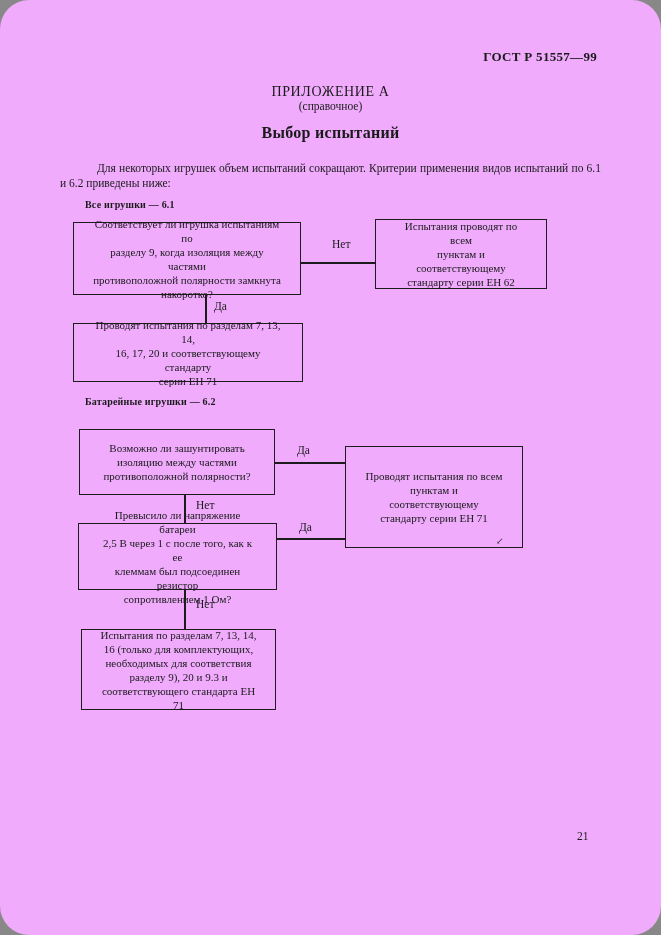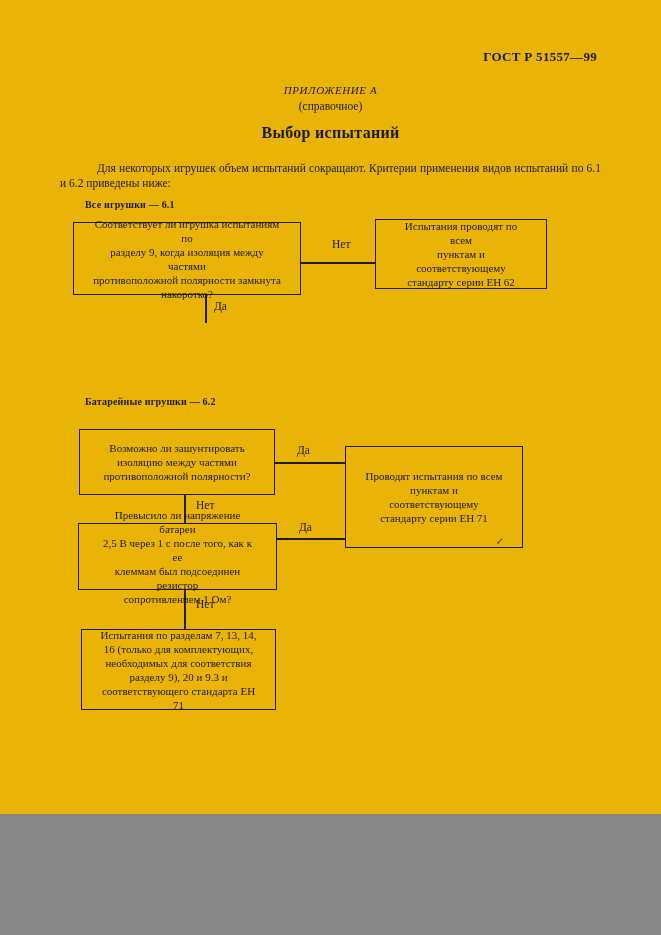--- a/index.html
+++ b/index.html
@@ -1,30 +1,31 @@
 <!DOCTYPE html>
 <html lang="ru"><head>
 <meta charset="utf-8">
 <style>
   html,body { margin:0; padding:0; background:#888; }
   .page {
     position:relative;
-    width:661px; height:814px;
+    width:661px; height:935px;
     margin:0 auto;
-    background:#eab308;
+    background:#f0abfc;
     font-family:"Liberation Serif", "DejaVu Serif", serif;
     color:#1a1a1a;
     overflow:hidden;
+    border-radius:29px;
   }
   .std-ref {
     position:absolute; top:49px; right:64px;
     font-size:13px; font-weight:bold; letter-spacing:0.3px;
   }
   .centered { position:absolute; left:0; width:661px; text-align:center; }
-  .appendix-title { top:84px; font-size:11px; letter-spacing:0.6px;font-style:italic; }
+  .appendix-title { top:84px; font-size:14px; letter-spacing:0.6px; }
   .appendix-sub   { top:100px; font-size:11.5px; }
   .section-title  { top:124px; font-size:16px; font-weight:bold; letter-spacing:0.3px; }
   .intro {
     position:absolute; left:60px; top:161px; width:541px;
     font-size:11.5px; line-height:14.5px;
     text-align:justify; text-indent:37px;
   }
   .hdg {
     position:absolute; font-size:10px; font-weight:bold; letter-spacing:0.2px;
   }
@@ -66,20 +67,23 @@
   <div class="hline" style="left:301px; top:262px; width:74px;"></div>
   <div class="lbl" style="left:332px; top:238px;">Нет</div>
 
   <div class="box" style="left:375px; top:219px; width:172px; height:70px;">Испытания проводят по всем
 пунктам и соответствующему
 стандарту серии ЕН 62</div>
 
   <div class="vline" style="left:205px; top:295px; height:28px;"></div>
   <div class="lbl" style="left:214px; top:300px;">Да</div>
 
+  <div class="box" style="left:73px; top:323px; width:230px; height:59px;">Проводят испытания по разделам 7, 13, 14,
+16, 17, 20 и соответствующему стандарту
+серии ЕН 71</div>
 
   <div class="hdg" style="left:85px; top:396px;">Батарейные игрушки — 6.2</div>
 
   <div class="box" style="left:79px; top:429px; width:196px; height:66px;">Возможно ли зашунтировать
 изоляцию между частями
 противоположной полярности?</div>
 
   <div class="hline" style="left:275px; top:462px; width:70px;"></div>
   <div class="lbl" style="left:297px; top:444px;">Да</div>
 

